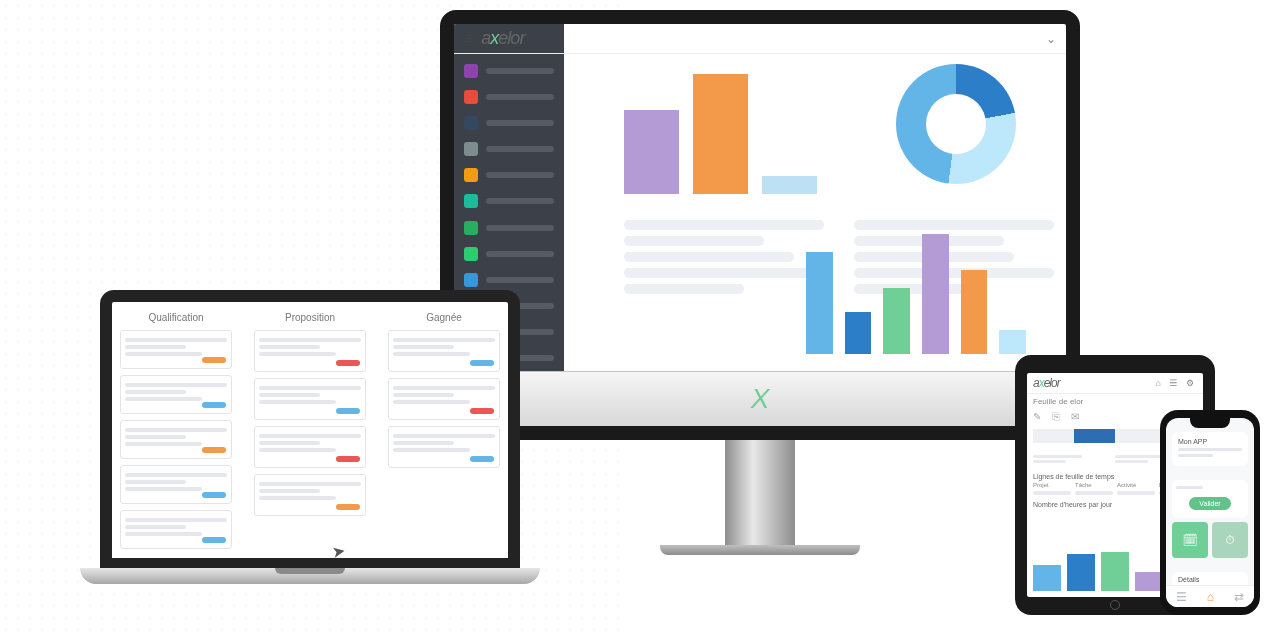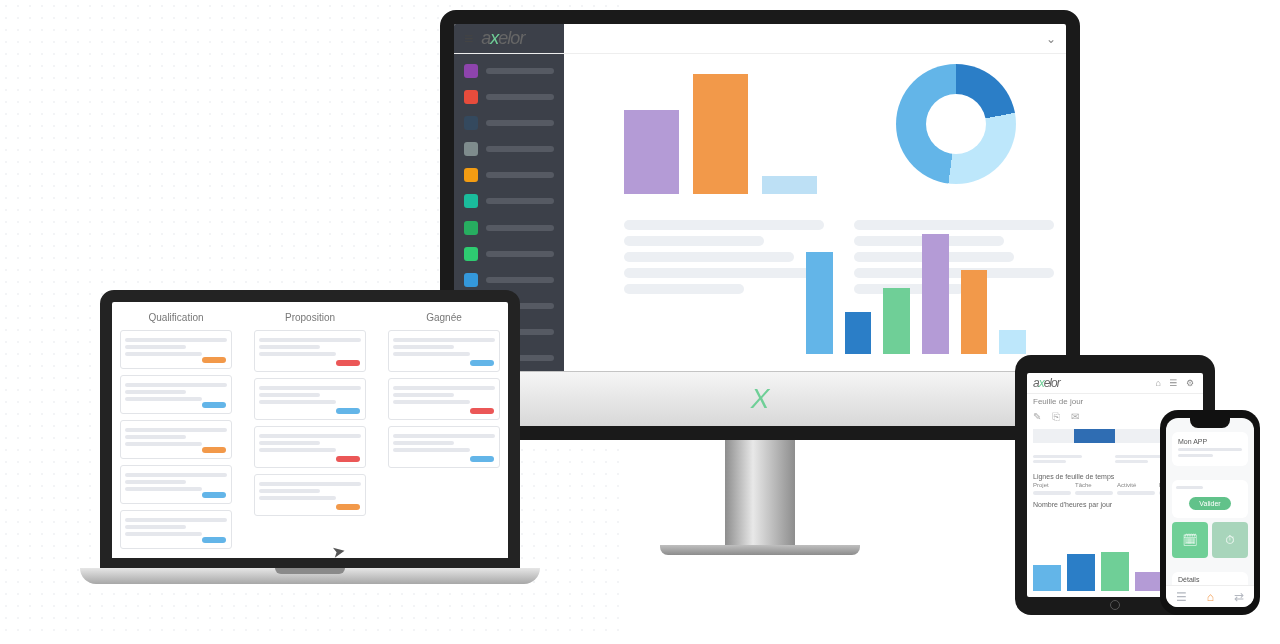--- a/index.html
+++ b/index.html
@@ -363,21 +363,21 @@
   <div class="base"></div>
   <div class="notch"></div>
 </div>
 
 <div class="tablet">
   <div class="screen">
     <div class="tab-top">
       <span class="logo-axelor">a<span class="x">x</span>elor</span>
       <span class="icons">⌂ ☰ ⚙</span>
     </div>
-    <div class="tab-title">Feuille de jour</div>
+    <div class="tab-title">Feuille de elor</div>
     <div class="tab-tools">✎ ⎘ ✉</div>
     <div class="steps" id="tab-steps">
         <div class="step"></div>
         <div class="step active"></div>
         <div class="step"></div>
         <div class="step"></div>
       </div>
     <div style="display:flex; justify-content:space-between; padding:6px 6px 2px;">
       <div style="flex:1">
         <div style="height:3px;background:#e7e9ee;margin:2px 0;border-radius:2px;width:60%"></div>

